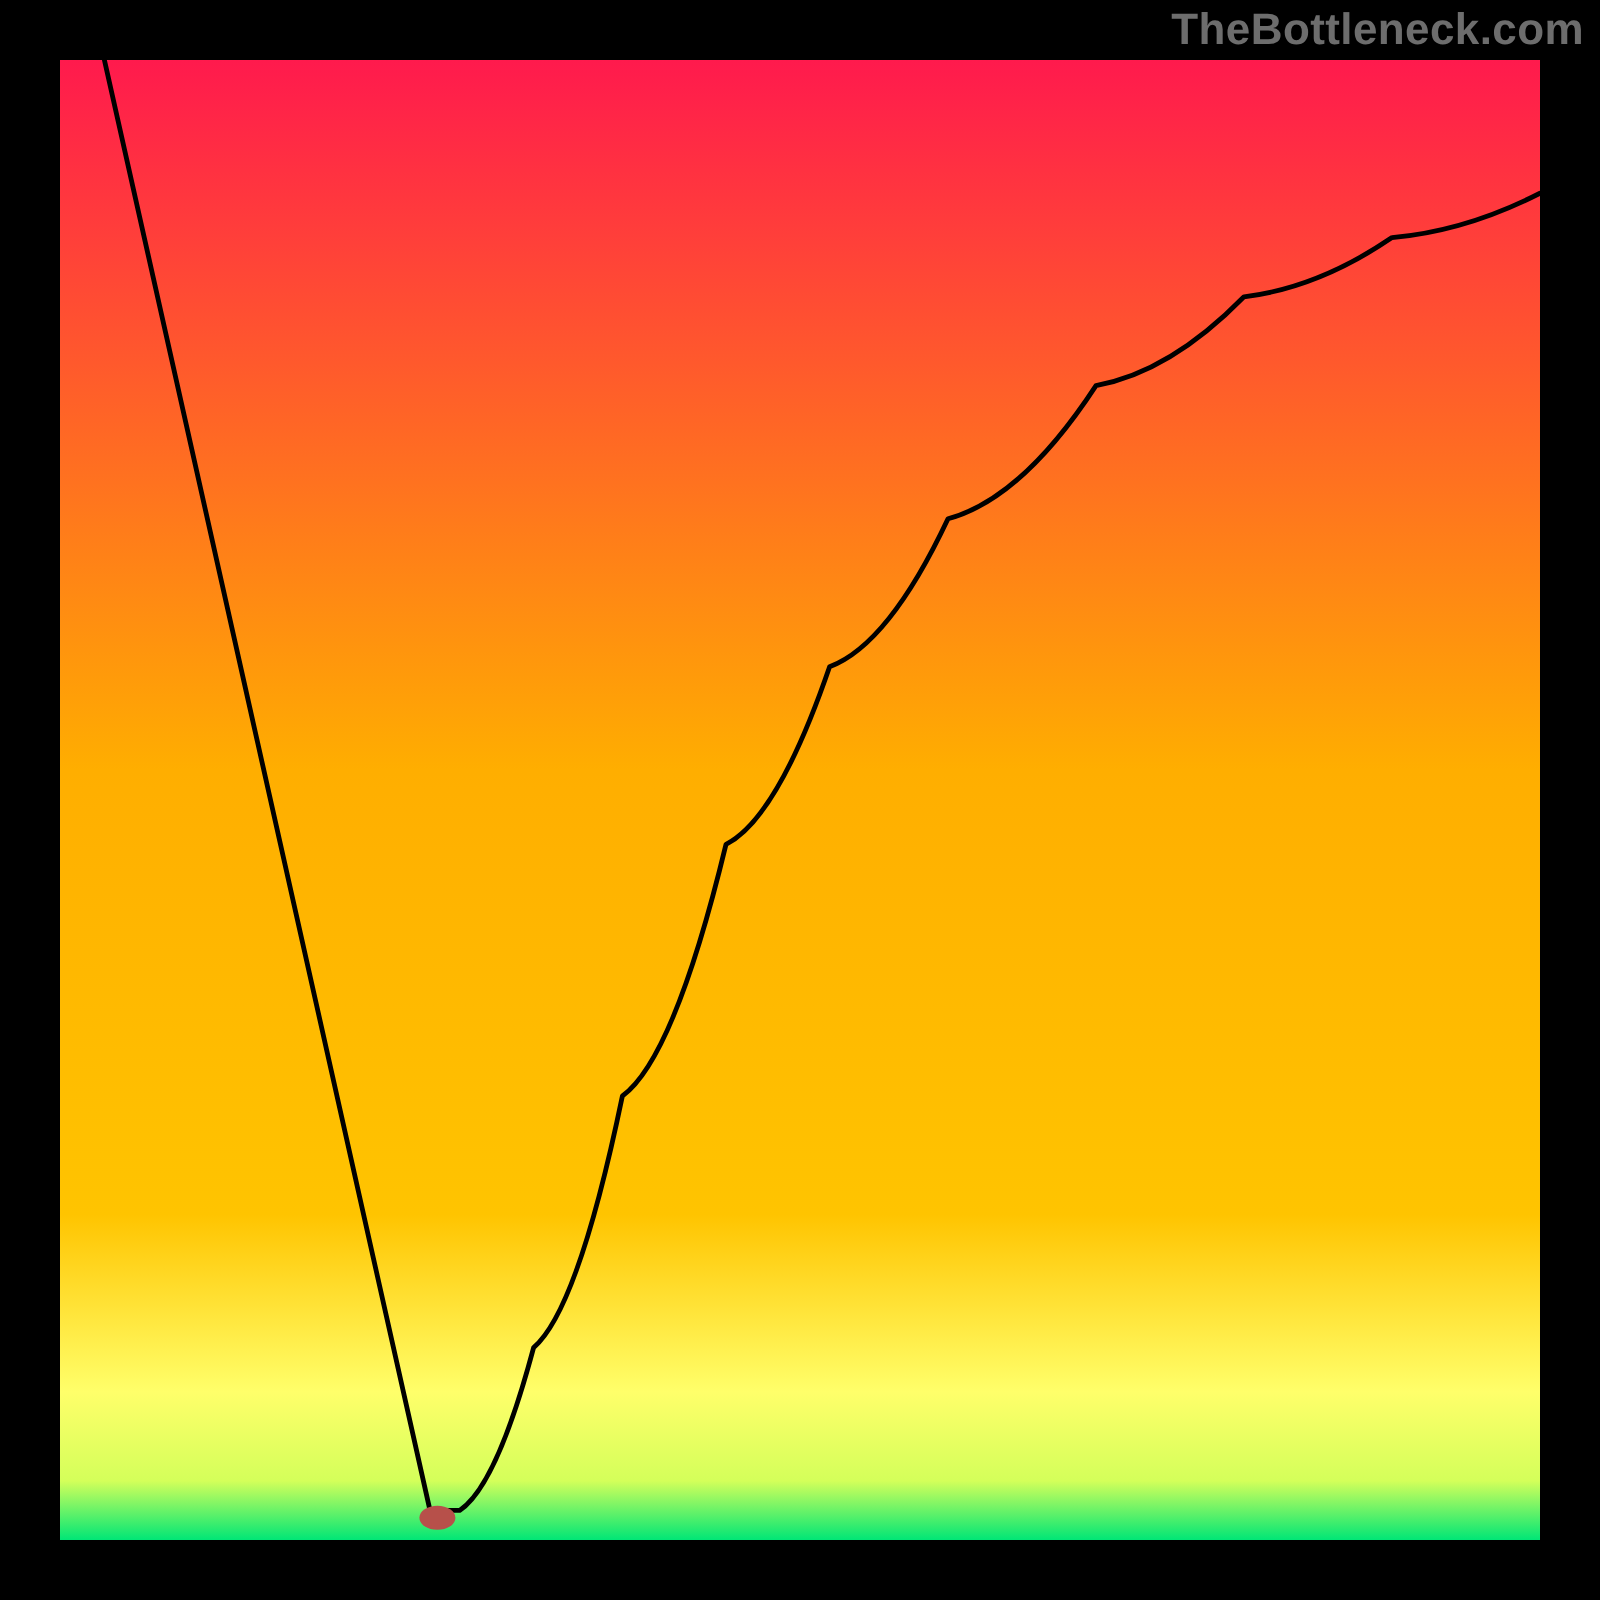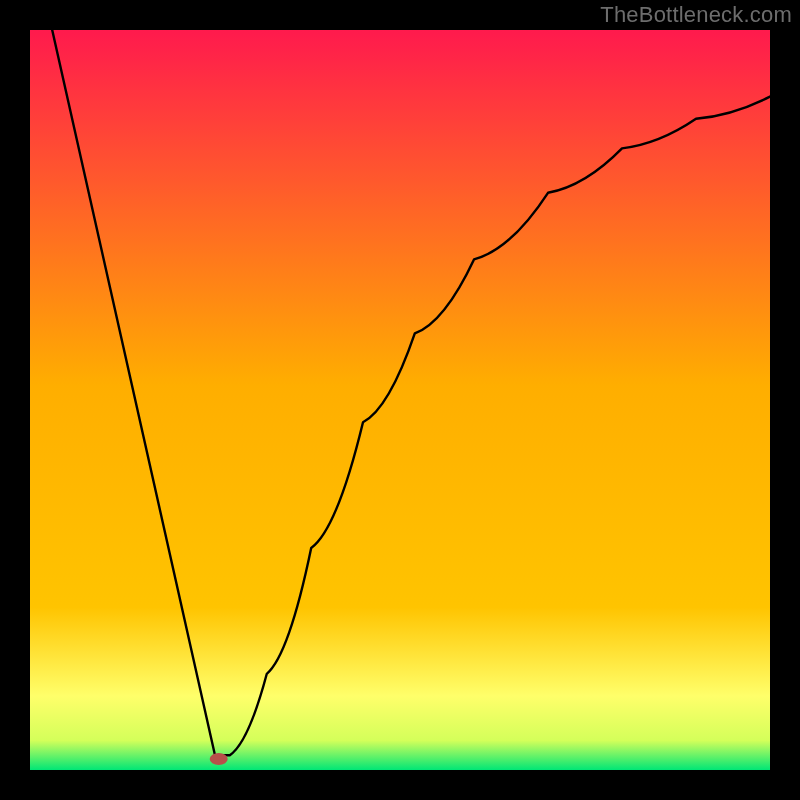--- a/index.html
+++ b/index.html
@@ -15,21 +15,21 @@
     position: relative;
     width: 800px;
     height: 800px;
     box-sizing: border-box;
   }
   .watermark {
     position: absolute;
     top: 2px;
     right: 8px;
     font-size: 22px;
-    font-weight: 400;
+    font-weight: 700;
     color: #6d6d6d;
     font-family: Arial, Helvetica, sans-serif;
     letter-spacing: 0.2px;
     z-index: 3;
   }
   .plot {
     position: absolute;
     left: 30px;
     top: 30px;
     width: 740px;

